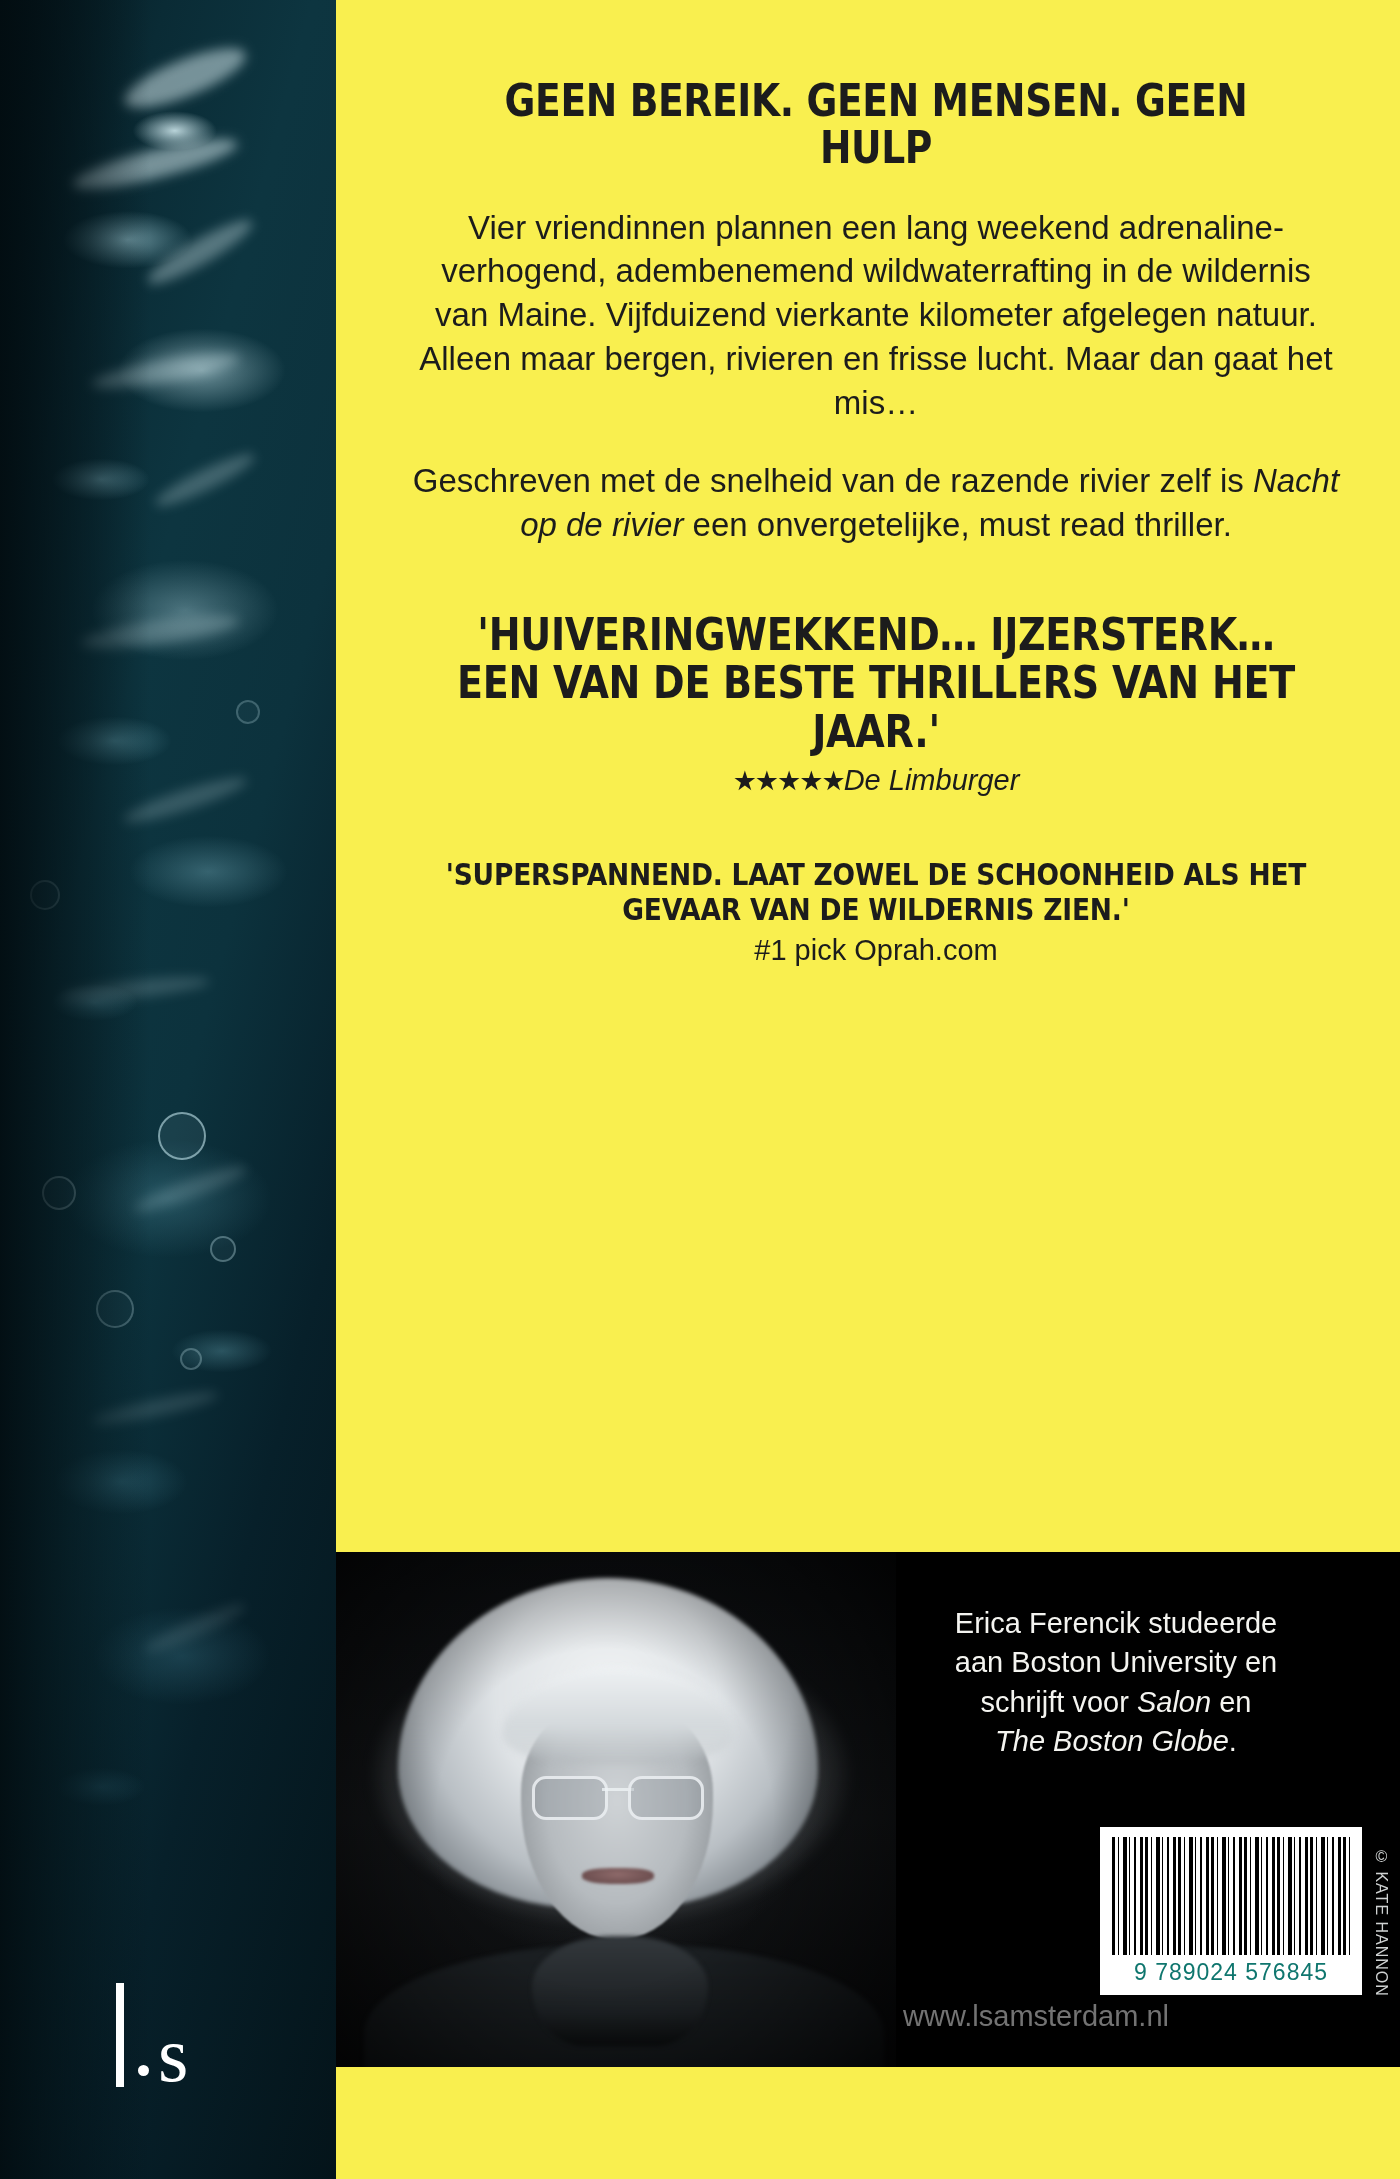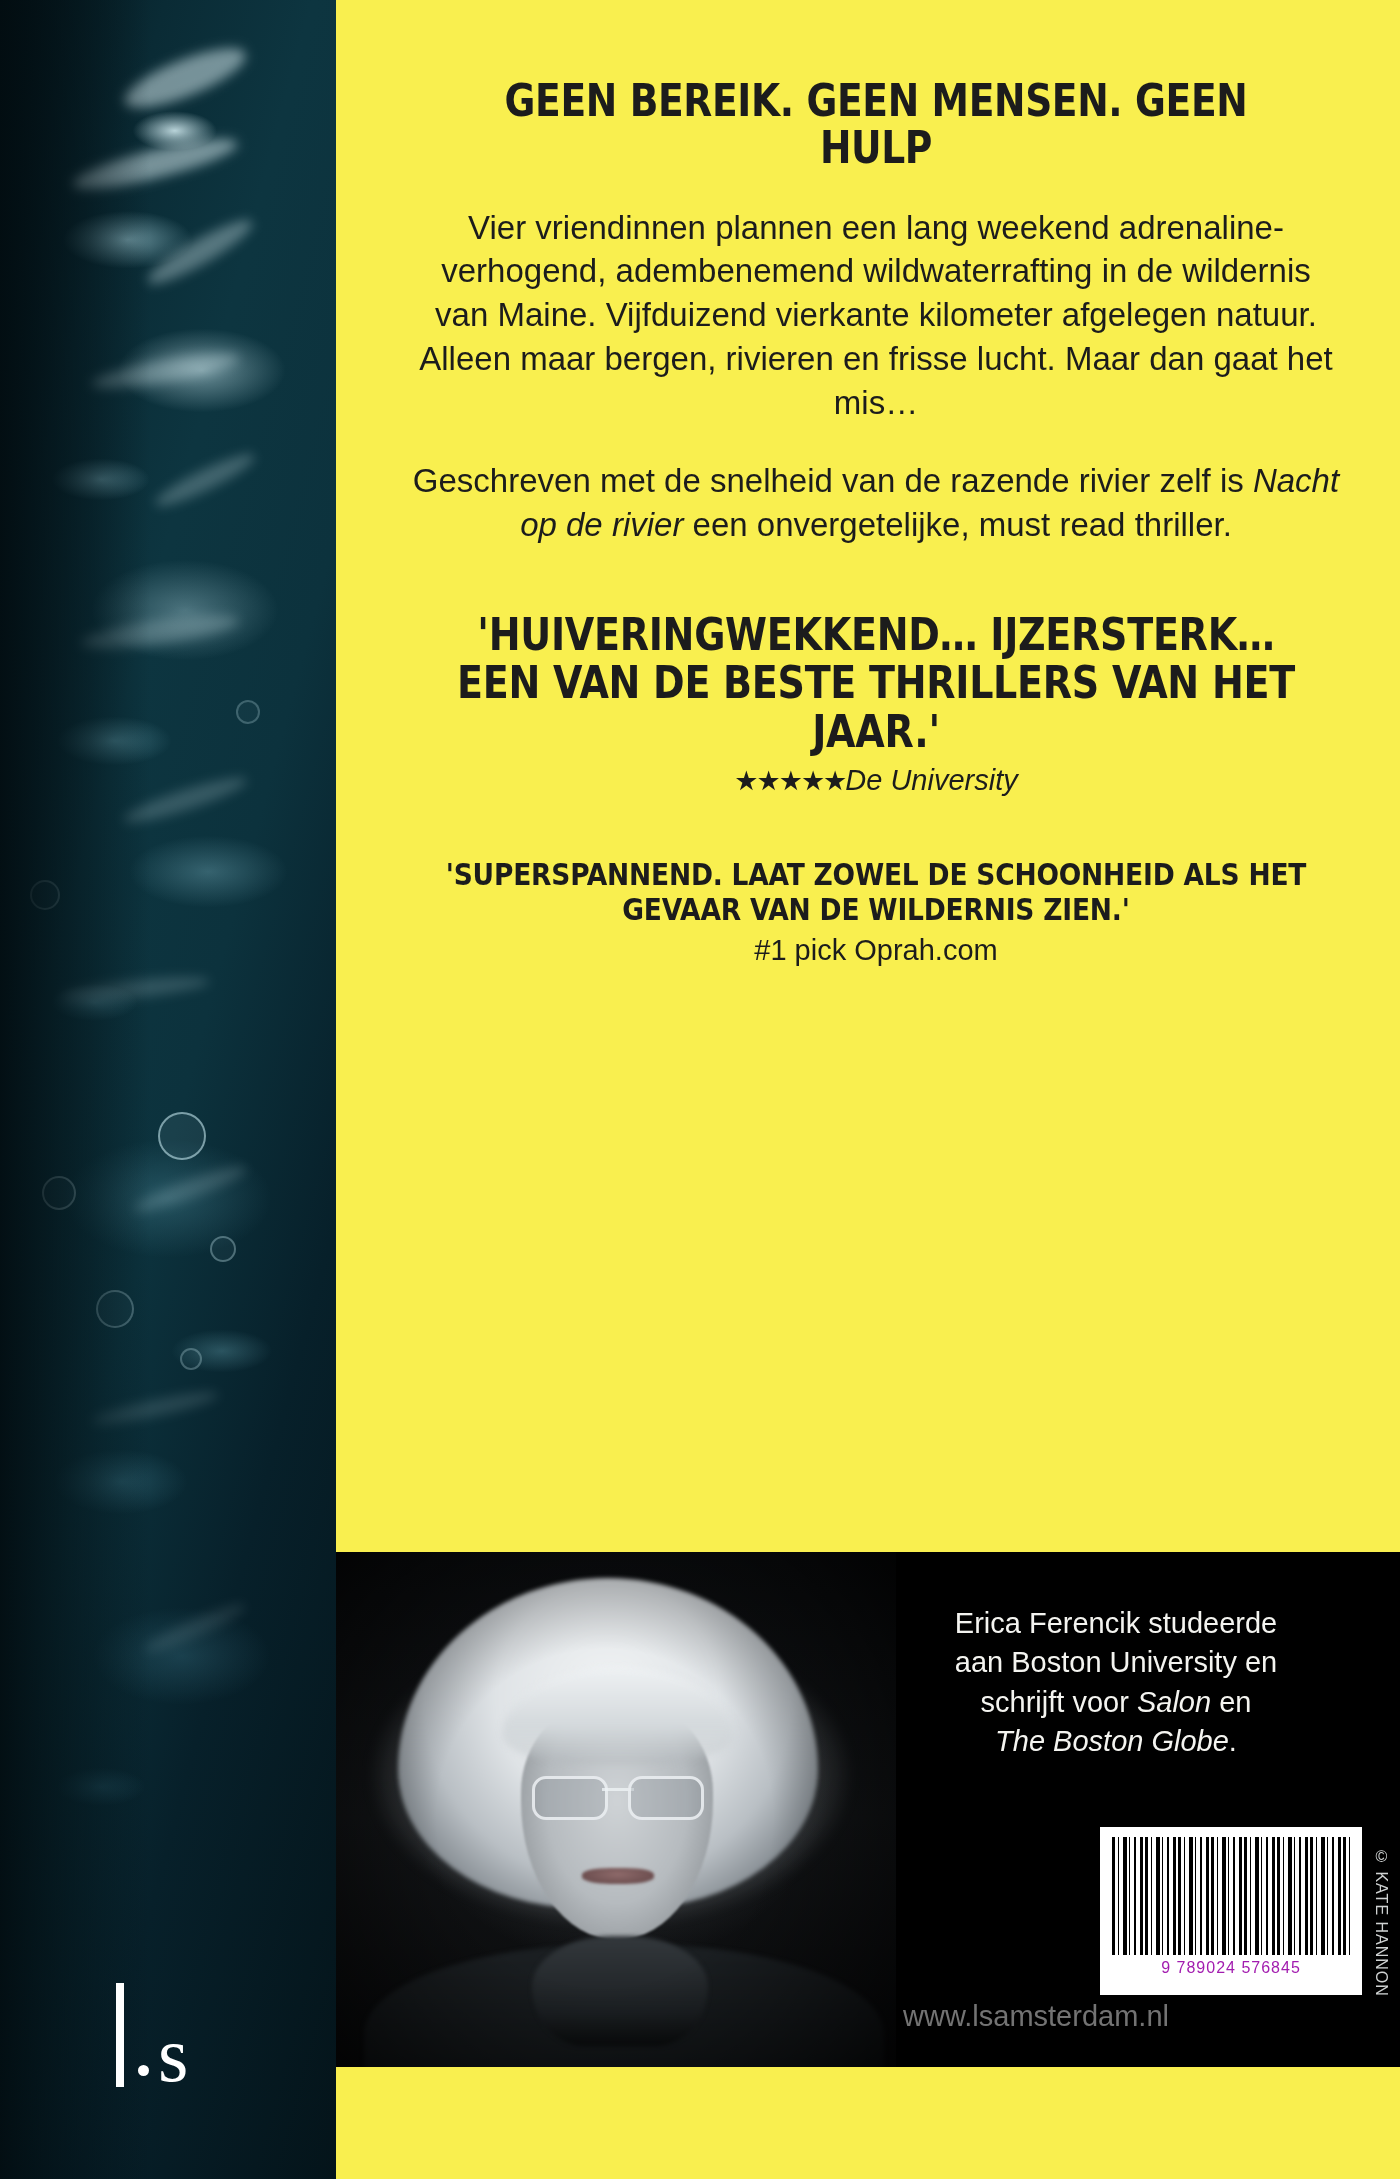--- a/index.html
+++ b/index.html
@@ -341,24 +341,24 @@
       #000 0 3px, #fff 3px 6px,
       #000 6px 7px, #fff 7px 11px,
       #000 11px 15px, #fff 15px 17px,
       #000 17px 18px, #fff 18px 22px,
       #000 22px 24px, #fff 24px 28px,
       #000 28px 31px, #fff 31px 33px);
   }
   .bc-num {
     margin-top: 4px;
     font-family: "Liberation Sans", sans-serif;
-    font-size: 16px;
+    font-size: 23px;
     letter-spacing: 1px;
     text-align: center;
-    color: #a21caf;
+    color: #0f766e;
   }
   .credit {
     position: absolute;
     right: 10px;
     bottom: 70px;
     color: #cfd2d2;
     font-size: 16px;
     letter-spacing: 1px;
     writing-mode: vertical-rl;
     text-orientation: mixed;
@@ -413,21 +413,21 @@
   <div class="blurb">
 
     <h1 class="headline">GEEN BEREIK. GEEN MENSEN. GEEN HULP</h1>
 
     <p class="para">Vier vriendinnen plannen een lang weekend adrenaline-verhogend, adembenemend wildwaterrafting in de wildernis van Maine. Vijfduizend vierkante kilometer afgelegen natuur. Alleen maar bergen, rivieren en frisse lucht. Maar dan gaat het mis…</p>
 
     <p class="para"><span>Geschreven met de snelheid van de razende rivier zelf is </span><em>Nacht op de rivier</em><span> een onvergetelijke, must read thriller.</span></p>
 
     <div class="quote-block">
       <div class="q-big">'HUIVERINGWEKKEND… IJZERSTERK… EEN VAN DE BESTE THRILLERS VAN HET JAAR.'</div>
-      <div class="q-attr-big"><span class="stars">★★★★★</span><span>De University</span></div>
+      <div class="q-attr-big"><span class="stars">★★★★★</span><span>De Limburger</span></div>
     </div>
 
 
     <div class="quote-block">
       <div class="q-med">'SUPERSPANNEND. LAAT ZOWEL DE SCHOONHEID ALS HET GEVAAR VAN DE WILDERNIS ZIEN.'</div>
       <div class="q-attr">
         <span>#1 pick Oprah.com</span>
       </div>
     </div>
 

